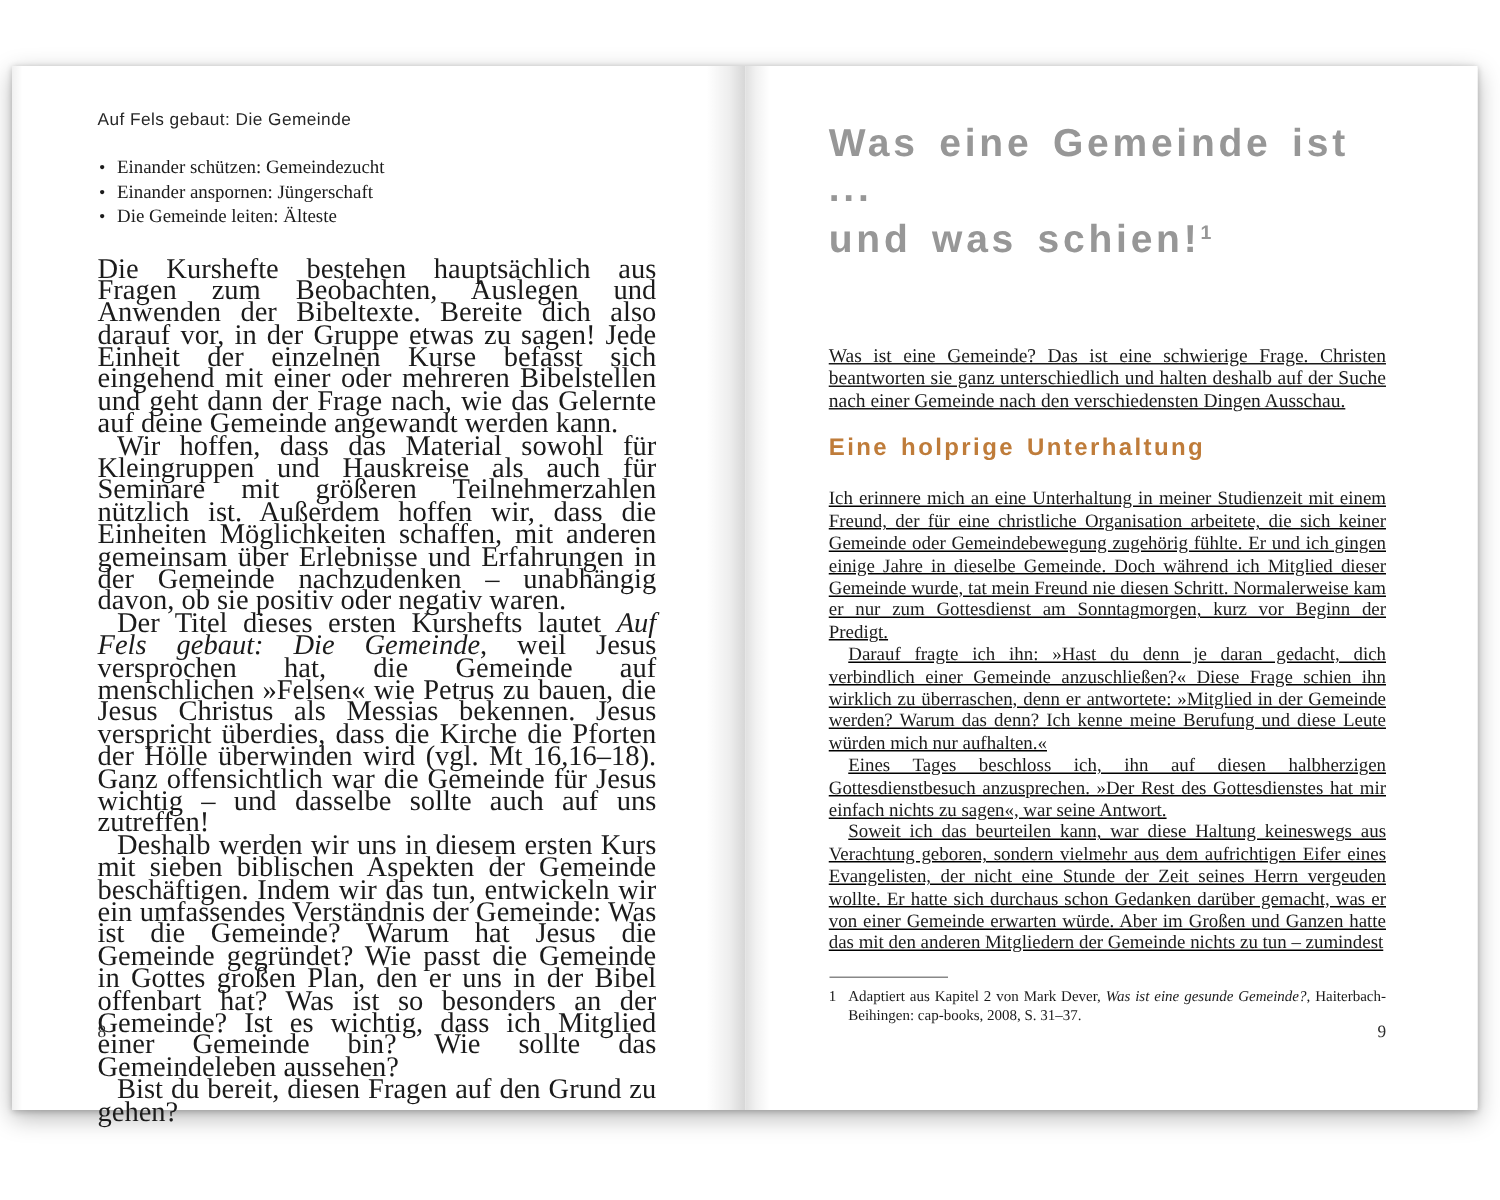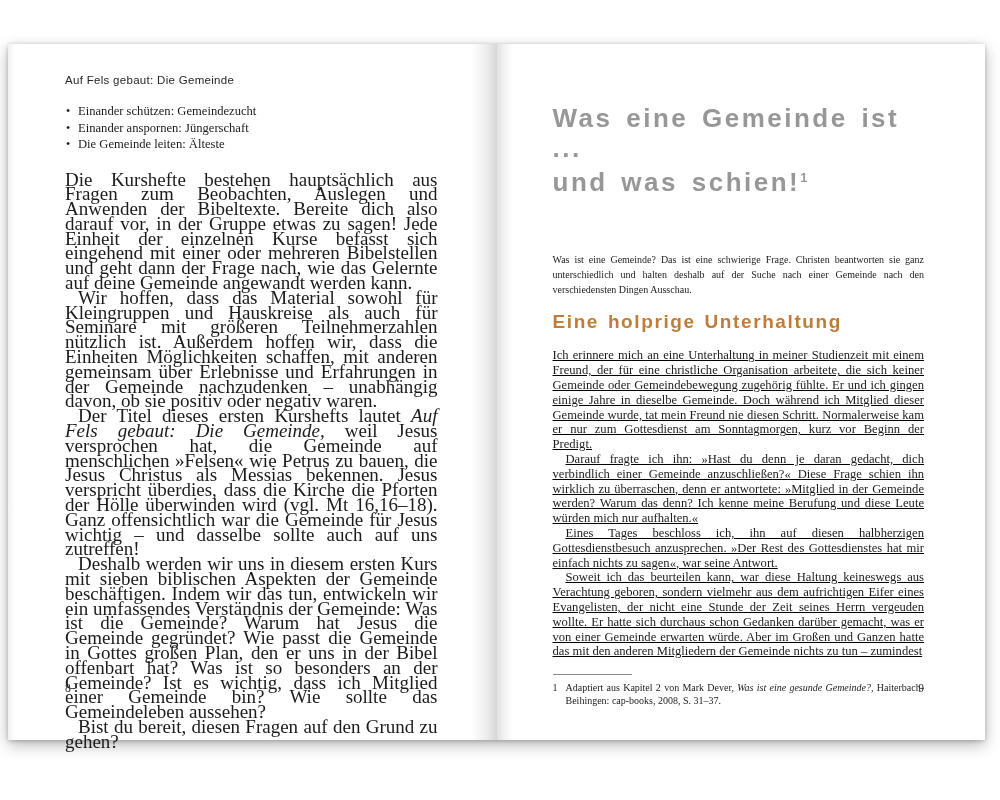--- a/index.html
+++ b/index.html
@@ -30,21 +30,21 @@
     background: linear-gradient(to left, rgba(0,0,0,0) 0%, rgba(0,0,0,0.05) 55%, rgba(0,0,0,0.12) 100%);
     pointer-events: none;
   }
   .page-left::before {
     content: ""; position: absolute; top: 0; left: 0; width: 7px; height: 100%;
     background: linear-gradient(to left, rgba(0,0,0,0) 0%, rgba(0,0,0,0.06) 100%);
     pointer-events: none;
   }
 
   .page-left  { padding: 30px 59px 0 57px; }
-  .page-right { padding: 59px 61px 0 56px; }
+  .page-right { padding: 36px 61px 0 56px; }
 
   .running-header {
     font-family: "Liberation Sans", sans-serif;
     font-size: 11.5px; letter-spacing: 0.3px; color: #262626;
   }
 
   .bullets { list-style: none; margin-top: 17px; }
   .bullets li {
     font-size: 12.6px; line-height: 16.5px; color: #1b1b1b;
     padding-left: 13px; position: relative;
@@ -70,28 +70,28 @@
     font-family: "Liberation Sans", sans-serif;
     font-weight: bold; font-size: 26px; line-height: 30px;
     letter-spacing: 2.5px; word-spacing: 4px;
     color: #979797;
   }
   .chapter-title .tl { display: block; }
   .chapter-title sup { font-size: 13px; letter-spacing: 0; vertical-align: 9px; }
 
   .intro-para {
     margin-top: 56px;
-    font-size: 10px; line-height: 14.8px; color: #1b1b1b;
-    text-align: justify; hyphens: auto; -webkit-hyphens: auto;
+    font-size: 13px; line-height: 14.8px; color: #1b1b1b;
+    text-align: justify; hyphens: auto; text-decoration: underline; -webkit-hyphens: auto;
   }
 
   .subheading {
     margin-top: 16px;
     font-family: "Liberation Sans", sans-serif;
-    font-weight: bold; font-size: 19px; line-height: 18px;
+    font-weight: bold; font-size: 16px; line-height: 18px;
     letter-spacing: 1.6px; word-spacing: 2px;
     color: #bf7c3a;
   }
 
   .right-body { margin-top: 17px; text-decoration: underline; }
   .right-body p {
     font-size: 12.6px; line-height: 14.8px; color: #1b1b1b;
     text-align: justify; hyphens: auto; -webkit-hyphens: auto;
   }
   .right-body p.indent { text-indent: 13px; }

